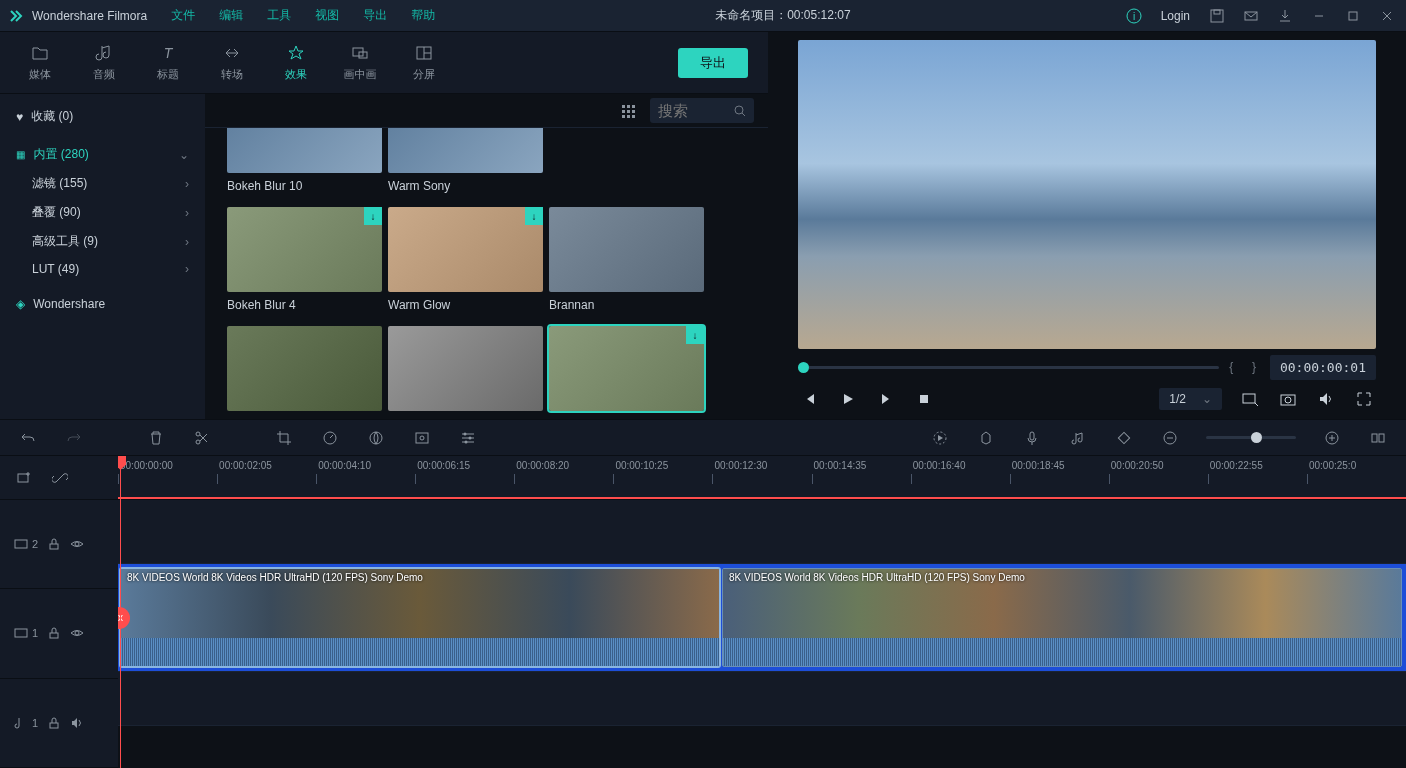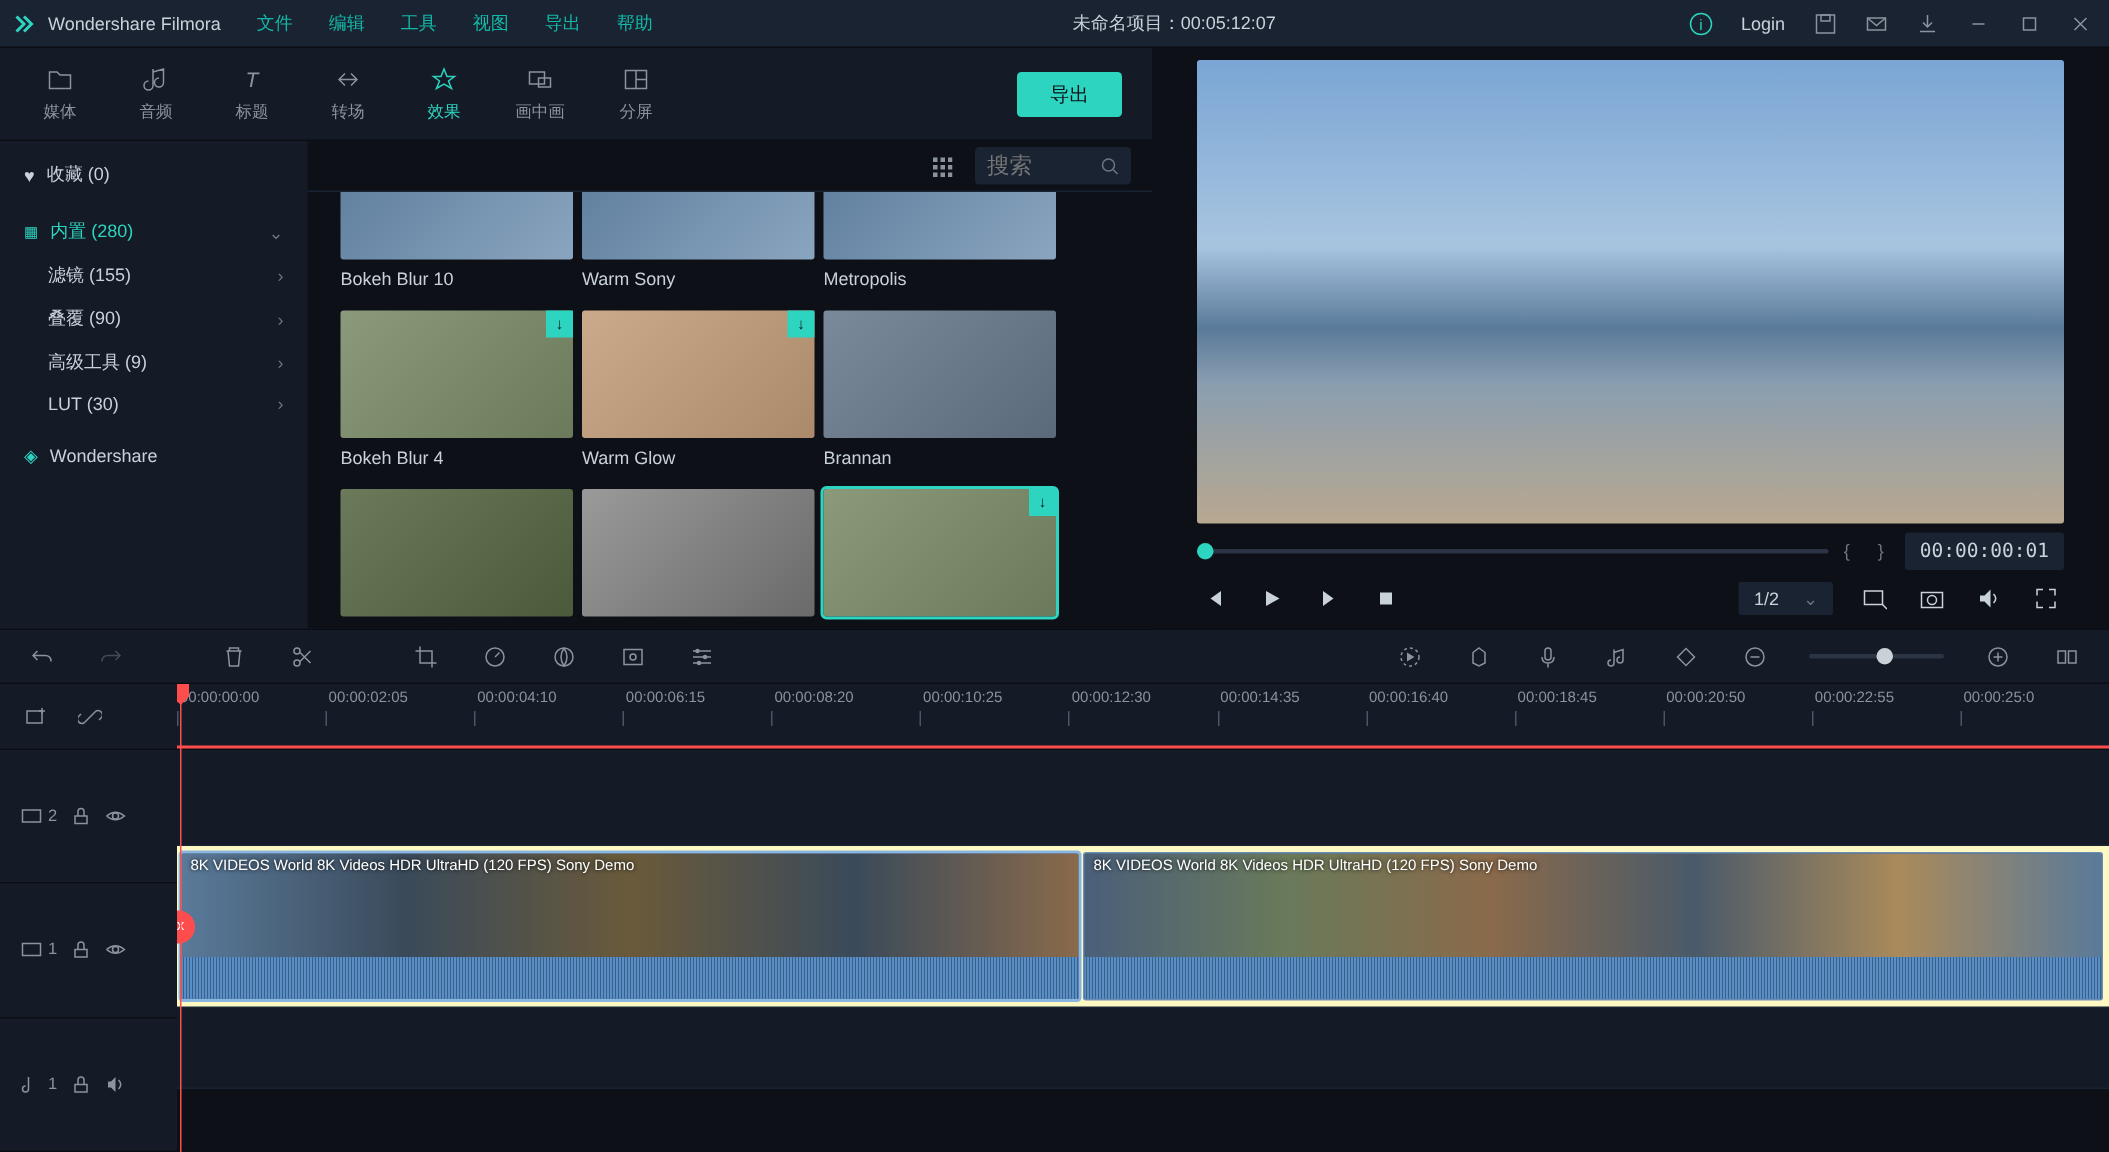--- a/index.html
+++ b/index.html
@@ -81,21 +81,21 @@
 .tl-trackhead { flex: 1; display: flex; align-items: center; gap: 10px; padding: 0 14px; border-bottom: 1px solid #0a0e14; color: #8b949e; font-size: 11px; }
 .tl-trackhead .tname { display: flex; align-items: center; gap: 4px; }
 .tl-right { flex: 1; display: flex; flex-direction: column; position: relative; overflow: hidden; }
 .ruler { height: 44px; background: #141a26; border-bottom: 1px solid #0a0e14; position: relative; }
 .ruler-ticks { position: absolute; inset: 0; display: flex; }
 .ruler-tick { flex: 1; position: relative; font-size: 10px; color: #8b949e; padding-top: 4px; padding-left: 2px; }
 .ruler-tick::before { content: ''; position: absolute; left: 0; top: 18px; width: 1px; height: 10px; background: #4a5568; }
 .ruler-line { position: absolute; left: 0; right: 0; bottom: 0; height: 2px; background: #ff4d4d; }
 .playhead { position: absolute; left: 2px; top: 0; bottom: 0; width: 1px; background: #ff4d4d; z-index: 10; }
 .playhead::before { content: ''; position: absolute; top: 0; left: -5px; width: 11px; height: 14px; background: #ff4d4d; clip-path: polygon(0 0, 100% 0, 100% 60%, 50% 100%, 0 60%); }
-.track { border-bottom: 1px solid #1a2332; position: relative; background: #fef9c3; }
+.track { border-bottom: 1px solid #1a2332; position: relative; background: #1d4ed8; }
 .track.empty { background: #141a26; }
 .clip { position: absolute; top: 4px; bottom: 4px; background: #4a5f7a; border: 1px solid #6a8fb5; border-radius: 2px; overflow: hidden; display: flex; flex-direction: column; }
 .clip.selected { border-color: #8ab5df; box-shadow: 0 0 0 1px #8ab5df; }
 .clip-thumbs { flex: 1; display: flex; background: linear-gradient(90deg, #5a7a9a, #3a4a5a, #6a5a3a, #3a4a5a, #8a6a4a); }
 .clip-title { position: absolute; top: 3px; left: 6px; font-size: 10px; color: #fff; z-index: 2; text-shadow: 0 0 3px #000; white-space: nowrap; }
 .clip-wave { height: 28px; background: #3a5f8a; background-image: repeating-linear-gradient(90deg, #5a8fc5 0, #5a8fc5 1px, transparent 1px, transparent 2px); }
 .fx-badge { position: absolute; left: -10px; top: 50%; transform: translateY(-50%); width: 22px; height: 22px; background: #ff4d4d; border-radius: 50%; z-index: 5; display: flex; align-items: center; justify-content: center; font-size: 10px; color: #fff; }
 
 svg { display: block; }
 </style>
@@ -242,21 +242,21 @@
           </div>
         <div class="sidebar-item sub">
             <span>叠覆 (90)</span>
             <span class="chev">›</span>
           </div>
         <div class="sidebar-item sub">
             <span>高级工具 (9)</span>
             <span class="chev">›</span>
           </div>
         <div class="sidebar-item sub">
-            <span>LUT (30)</span>
+            <span>LUT (49)</span>
             <span class="chev">›</span>
           </div>
         <div class="sidebar-sep"></div>
         <div class="sidebar-item">
           <span style="color:#2dd4bf">◈</span>
           <span>Wondershare</span>
         </div>
       </div>
       <div class="effects-area">
         <div class="effects-header">
@@ -286,24 +286,20 @@
         <div class="effects-grid">
           <div class="effect-row cut">
             <div class="effect-item">
                 <div class="effect-thumb"></div>
                 <div class="effect-label">Bokeh Blur 10</div>
               </div>
             <div class="effect-item">
                 <div class="effect-thumb"></div>
                 <div class="effect-label">Warm Sony</div>
               </div>
-            <div class="effect-item">
-                <div class="effect-thumb"></div>
-                <div class="effect-label">Metropolis</div>
-              </div>
           </div>
           <div class="effect-row">
             <div class="effect-item">
                 <div class="effect-thumb" style="background:linear-gradient(135deg,#8a9a7a,#6a7a5a)">
                   <div class="dl-badge">↓</div>
                 </div>
                 <div class="effect-label">Bokeh Blur 4</div>
               </div>
             <div class="effect-item">
                 <div class="effect-thumb" style="background:linear-gradient(135deg,#caaa8a,#aa8a6a)">

